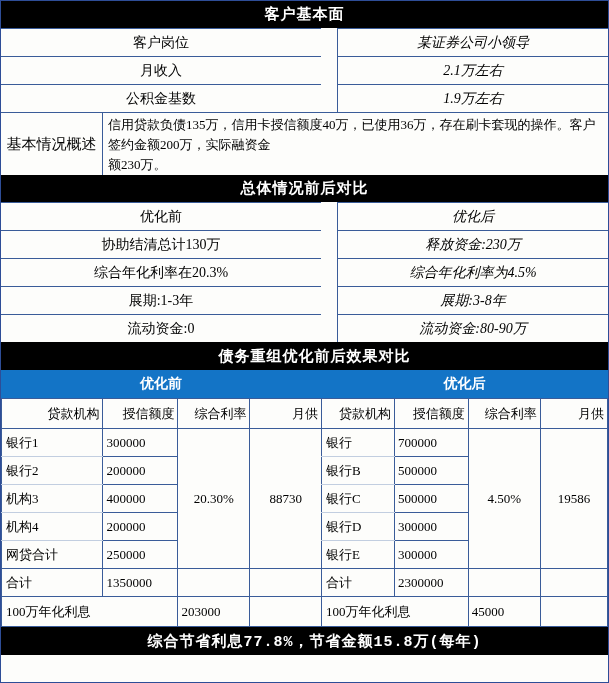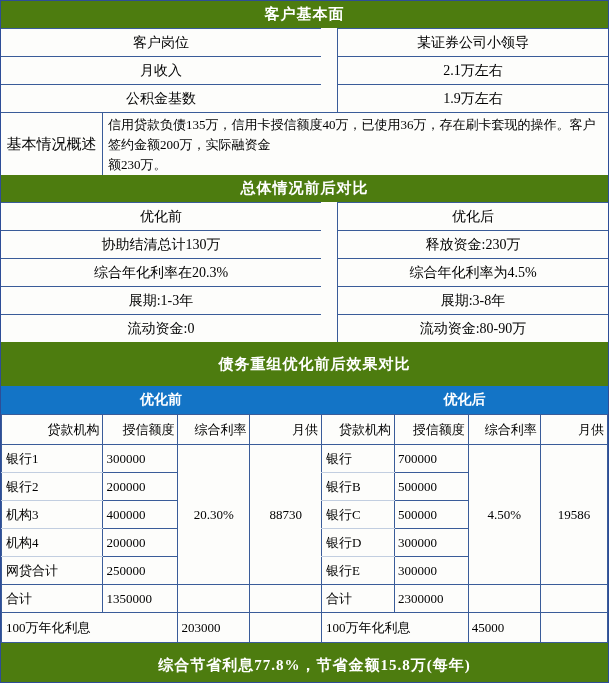--- a/index.html
+++ b/index.html
@@ -7,33 +7,33 @@
   .sheet {
     width: 609px; height: 683px;
     border: 1px solid #2E4D97;
     background: #FDFDFB;
     font-family: "Liberation Serif", serif;
     color: #000;
     display: flex; flex-direction: column;
     overflow: hidden;
   }
   .hdr {
-    background: #4d7c0f; color: #fff;
-    font-family: Liberation Serif, serif;
+    background: #000000; color: #fff;
+    font-family: Liberation Mono, monospace;
     font-weight: bold; font-size: 15px;
     display: flex; align-items: center; justify-content: center;
     flex: 0 0 auto; letter-spacing: 1px;
   }
-  .h27 { height: 27px; } .h28 { height: 44px; padding-left: 20px; }
+  .h27 { height: 27px; } .h28 { height: 28px; padding-left: 20px; }
   .pair-row { display: flex; flex: 0 0 28px; height: 28px; gap: 16px; }
   .pair-row .half {
     flex: 0 0 320px; display: flex; align-items: center; justify-content: center;
     border-top: 1px solid #3A5C99; font-size: 14px; overflow: hidden; white-space: nowrap;
   }
-  .pair-row .half.right { flex: 1 1 auto; border-left: 1px solid #3A5C99; }
+  .pair-row .half.right { flex: 1 1 auto; border-left: 1px solid #3A5C99; font-style: italic; }
   .overview { display: flex; flex: 0 0 63px; border-top: 1px solid #3A5C99; }
   .ov-label {
     flex: 0 0 102px; display: flex; align-items: center; justify-content: center;
     border-right: 1px solid #3A5C99; font-size: 15px;
   }
   .ov-text {
     flex: 1 1 auto; font-size: 13px; line-height: 20px;
     padding: 2px 4px 0 5px; white-space: pre-wrap;
   }
   .band { background: #1374C6; display: flex; flex: 0 0 28px; }

